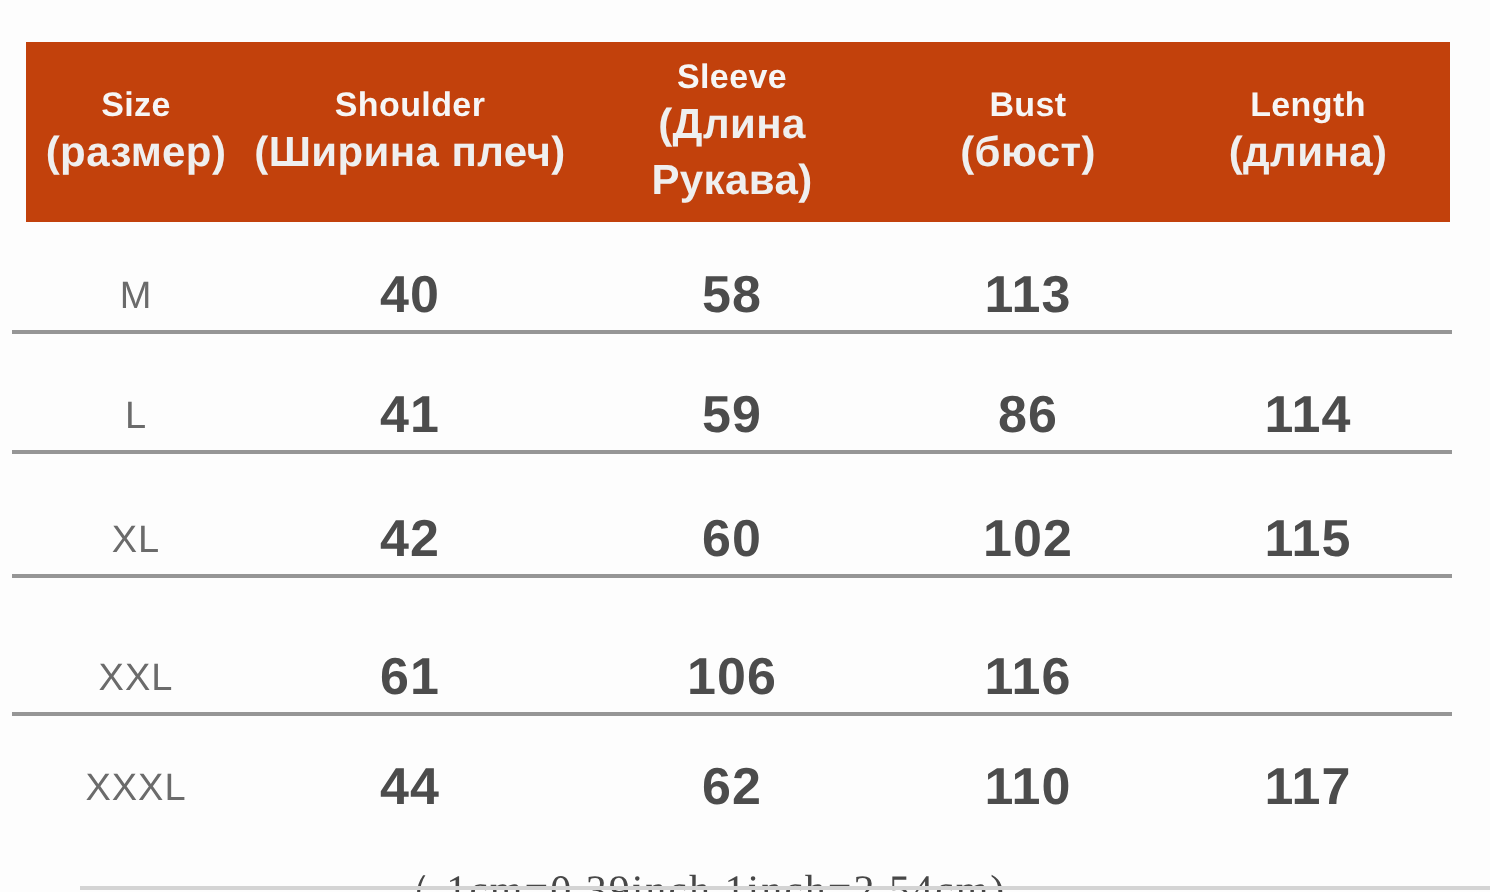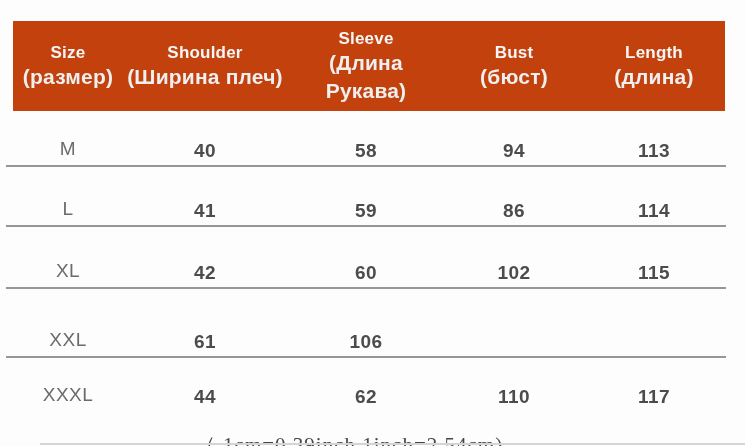--- a/index.html
+++ b/index.html
@@ -57,21 +57,21 @@
     background: #969696;
   }
   .cell-size {
     font-size: 19px;
     font-weight: 400;
     color: #6b6b6b;
     letter-spacing: 0.5px;
     padding-bottom: 9px !important;
   }
   .cell-num {
-    font-size: 19px;
+    font-size: 26px;
     font-weight: 700;
     color: #4c4c4c;
     letter-spacing: 0.5px;
   }
   
   .footer-note {
     margin-top: 14px;
     height: 36px;
     line-height: 36px;
     text-align: center;
@@ -116,41 +116,41 @@
       <div class="header-en">Length</div>
       <div class="header-ru">(длина)</div>
     </div>
   </div>
 
   <div>
     <div class="row">
       <div class="cell-size">M</div>
       <div class="cell-num">40</div>
       <div class="cell-num">58</div>
-      <div class="cell-num">94</div>
       <div class="cell-num">113</div>
     </div>
     <div class="row">
       <div class="cell-size">L</div>
       <div class="cell-num">41</div>
       <div class="cell-num">59</div>
       <div class="cell-num">86</div>
       <div class="cell-num">114</div>
     </div>
     <div class="row">
       <div class="cell-size">XL</div>
       <div class="cell-num">42</div>
       <div class="cell-num">60</div>
       <div class="cell-num">102</div>
       <div class="cell-num">115</div>
     </div>
     <div class="row">
       <div class="cell-size">XXL</div>
       <div class="cell-num">61</div>
       <div class="cell-num">106</div>
+      <div class="cell-num">116</div>
     </div>
     <div class="row">
       <div class="cell-size">XXXL</div>
       <div class="cell-num">44</div>
       <div class="cell-num">62</div>
       <div class="cell-num">110</div>
       <div class="cell-num">117</div>
     </div>
   </div>
 

